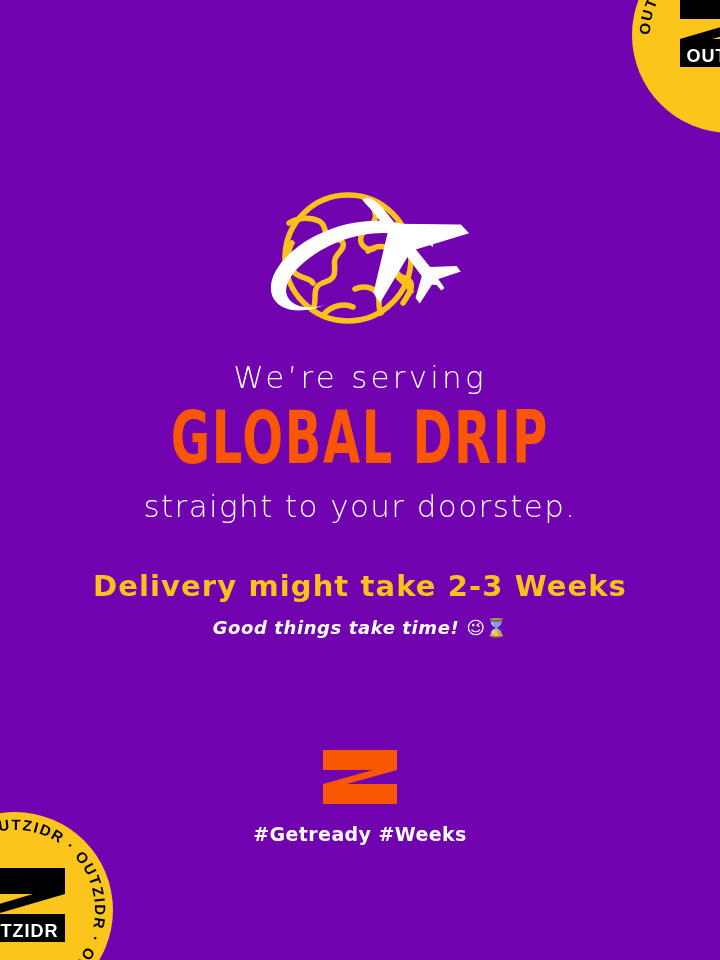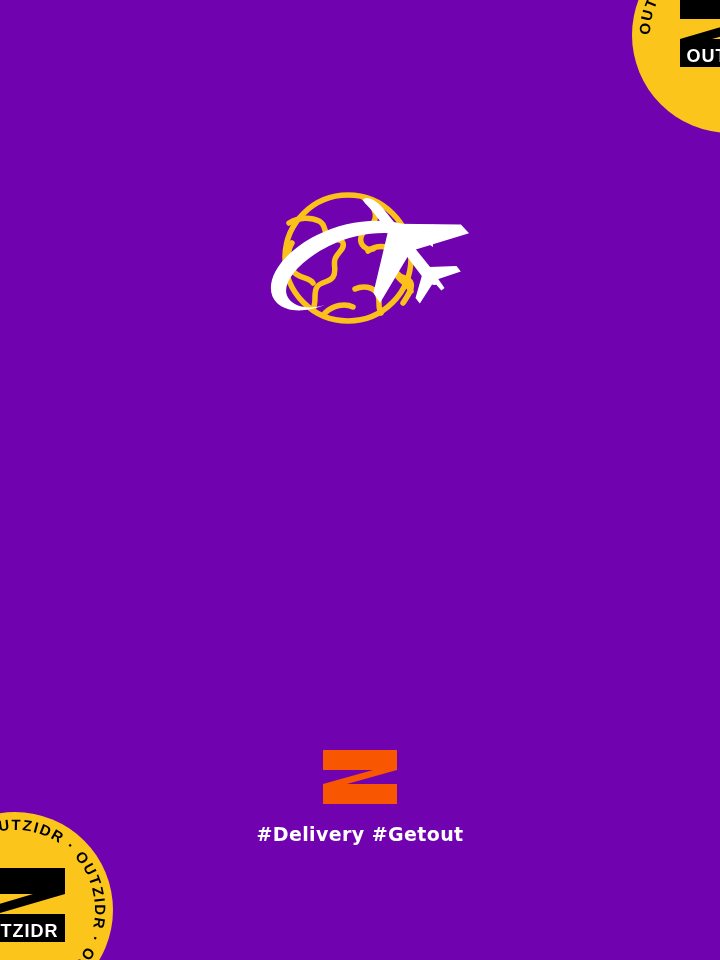--- a/index.html
+++ b/index.html
@@ -193,26 +193,40 @@
         <path d="M-4 36 L-26 52 L-26 59 L-3 51 L3 51 L26 59 L26 52 L4 36 Z"></path>
 
         <path d="M-2 44 L-1 62 L3 62 L4 44 Z"></path>
 
         <rect x="-34" y="4" width="9" height="15" rx="4"></rect>
         <rect x="25" y="4" width="9" height="15" rx="4"></rect>
       </g>
     </svg>
   </div>
 
+  <div id="copy-block">
+    <div id="line-serving">We’re serving</div>
+
+    <div id="headline-global-drip">GLOBAL DRIP</div>
+
+    <div id="line-doorstep">straight to your doorstep.</div>
+
+    <div id="line-delivery">Delivery might take 2-3 Weeks</div>
+
+    <div id="line-goodthings">
+      <span>Good things take time!</span>
+      <span class="emoji">😉⌛</span>
+    </div>
+  </div>
 
   <div id="footer-mark">
     <svg id="footer-z-logo" viewBox="0 0 78 58">
       <path d="M2 2 L76 2 L76 22 L26 36 L76 36 L76 56 L2 56 L2 36 L52 22 L2 22 Z" fill="#F95602"></path>
     </svg>
-    <div id="footer-hashtags">#Delivery #Getout</div>
+    <div id="footer-hashtags">#Getready #Weeks</div>
   </div>
 
   <div class="badge" id="badge-top-right">
     <svg class="badge-ring-text" viewBox="0 0 196 196">
       <defs>
         <path id="ringPathTR" d="M 98,98 m -80,0 a 80,80 0 1,1 160,0 a 80,80 0 1,1 -160,0"></path>
       </defs>
       <text>
         <textPath href="#ringPathTR" startOffset="0%">OUTZIDR · OUTZIDR · OUTZIDR · OUTZIDR ·</textPath>
       </text>

